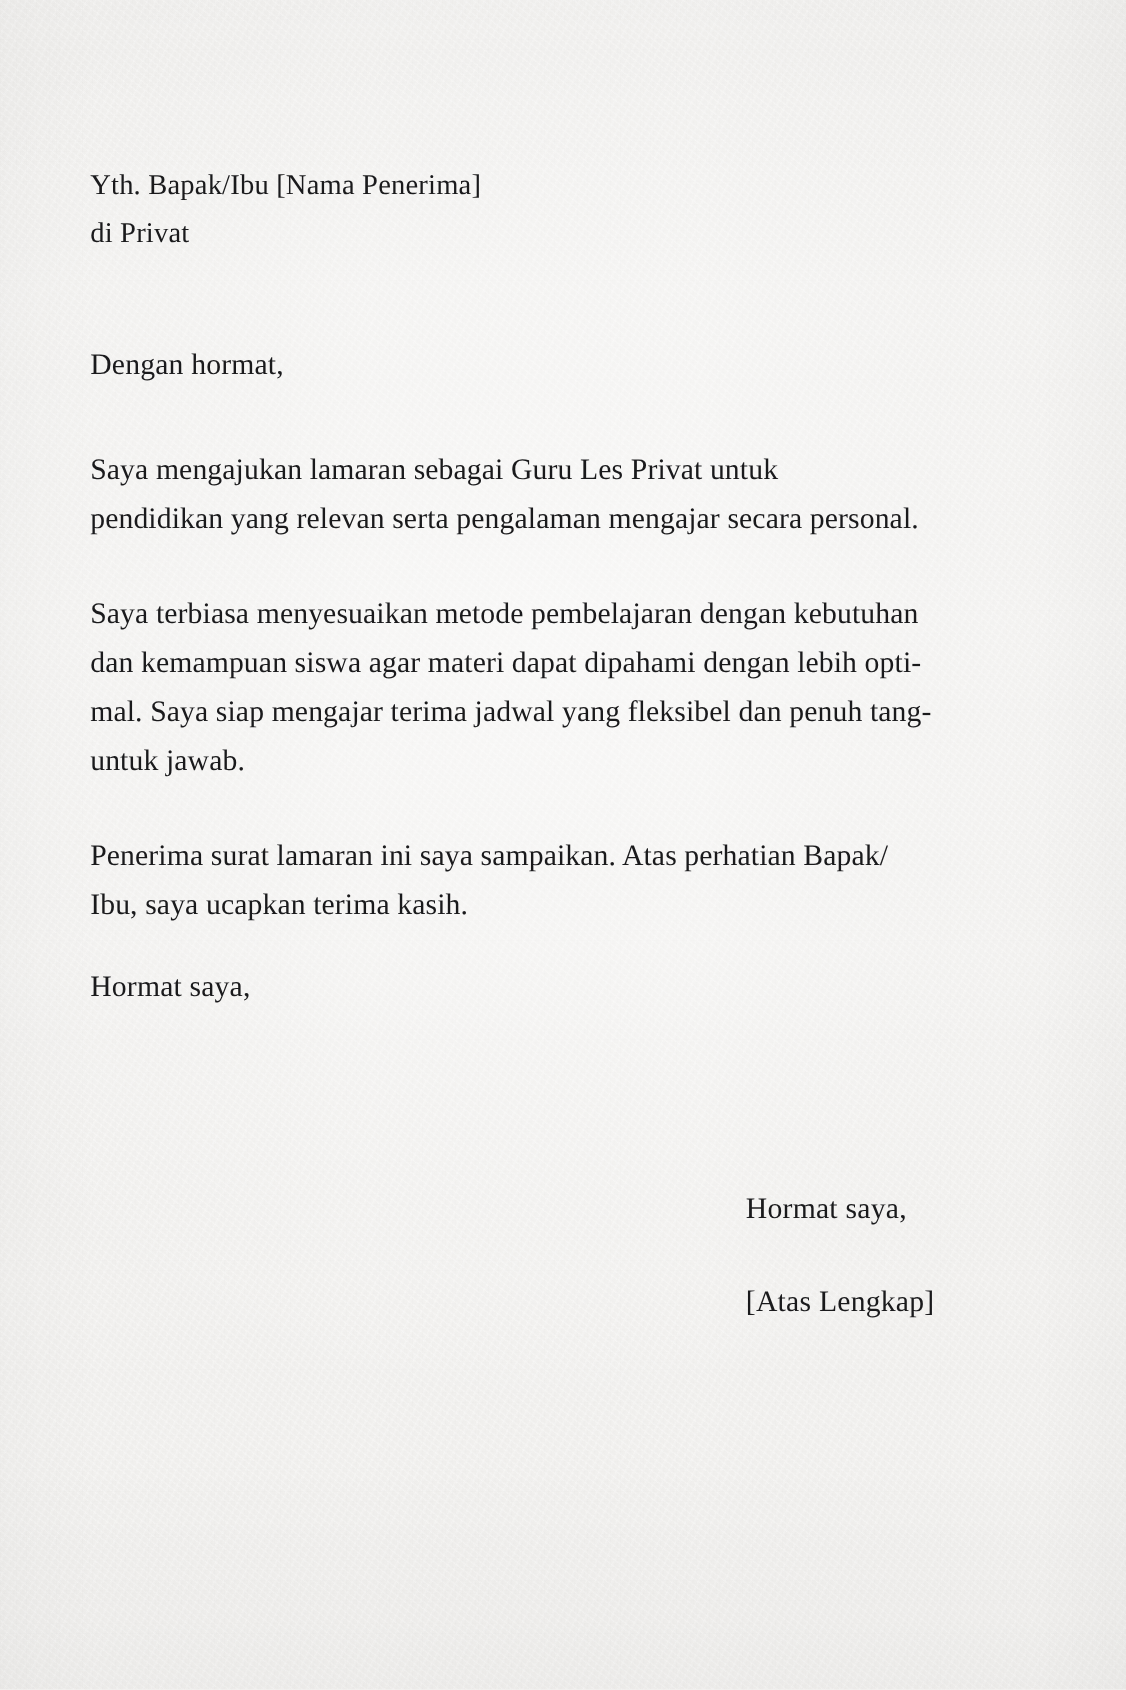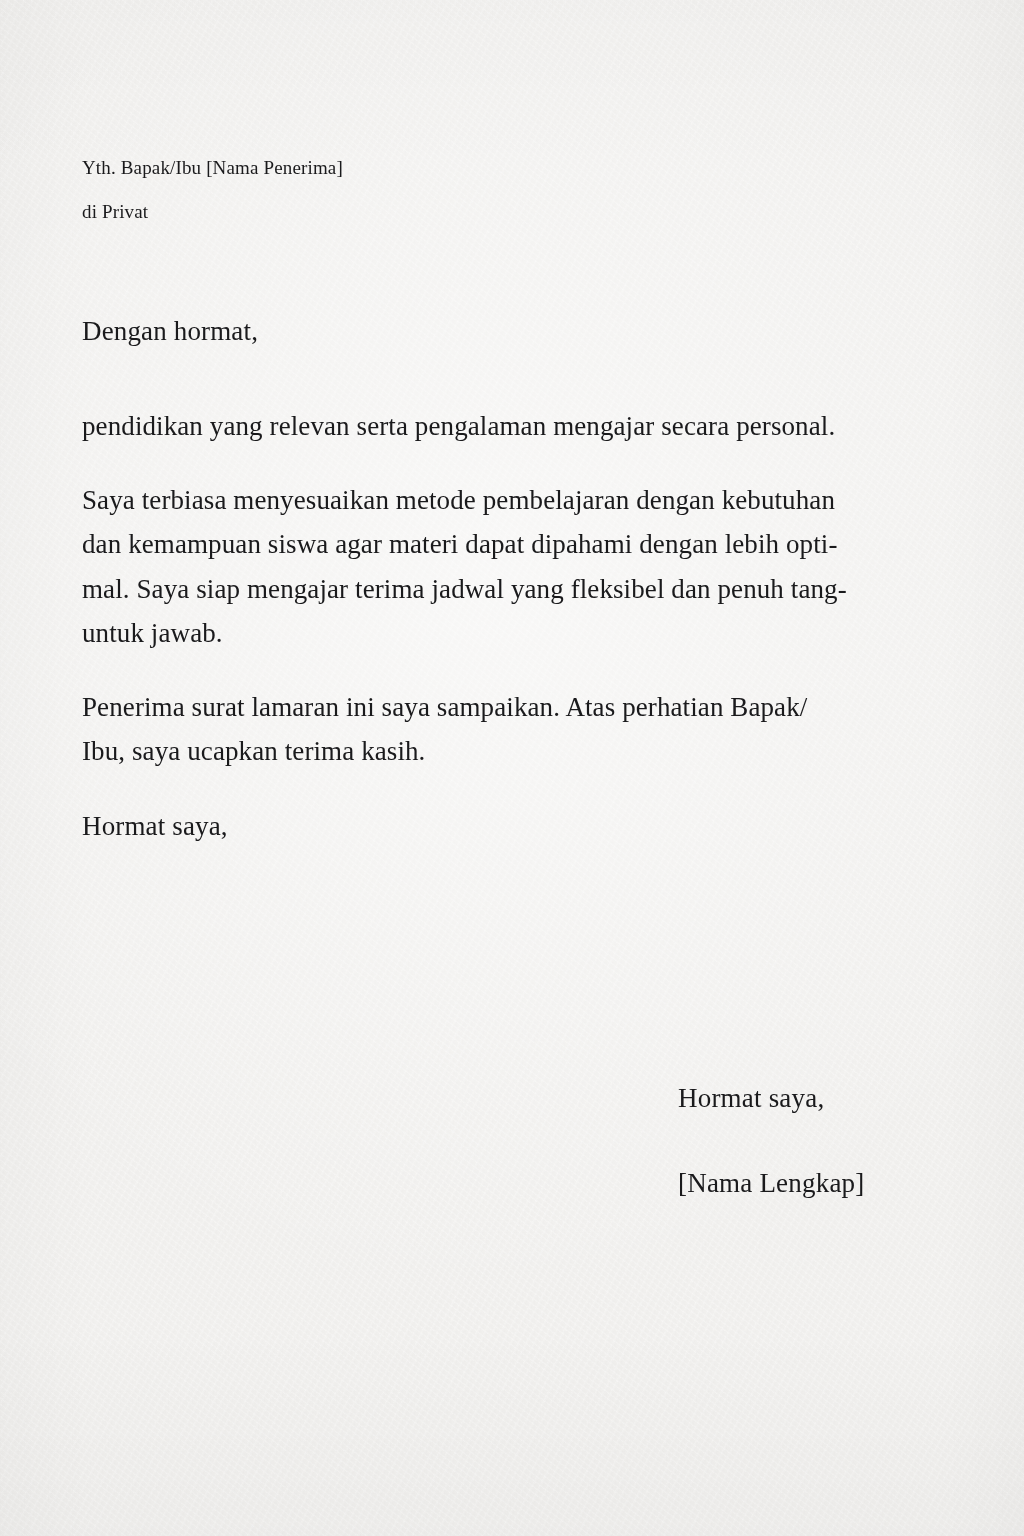--- a/index.html
+++ b/index.html
@@ -39,39 +39,39 @@
   }
 
   .letter {
     position: absolute;
     left: 82px;
     top: 146px;
     width: 890px;
   }
 
   .salutation-block {
-    font-size: 19px;
+    font-size: 26px;
     line-height: 44px;
     letter-spacing: 0.15px;
   }
 
   .greeting {
     font-size: 27px;
     line-height: 44px;
     margin-top: 75px;
     letter-spacing: 0.15px;
   }
 
   .para {
     font-size: 27px;
     line-height: 44.5px;
     letter-spacing: 0.1px;
   }
   .para-first { margin-top: 51px; }
-  .para-gap   { margin-top: 29px; }
+  .para-gap   { margin-top: 42px; }
 
   .closing-line {
     font-size: 27px;
     line-height: 44px;
     margin-top: 30px;
     letter-spacing: 0.15px;
   }
 
   .signature-block {
     position: absolute;
@@ -96,20 +96,21 @@
 <div class="letter">
 
   <div class="salutation-block">
     <span class="line">Yth. Bapak/Ibu [Nama Penerima]</span>
     <span class="line">di Privat</span>
   </div>
 
   <div class="greeting">Dengan hormat,</div>
 
   <div class="para para-first">
+    <span class="line">Saya mengajukan lamaran sebagai Guru Les Privat untuk</span>
     <span class="line">pendidikan yang relevan serta pengalaman mengajar secara personal.</span>
   </div>
 
   <div class="para para-gap">
     <span class="line">Saya terbiasa menyesuaikan metode pembelajaran dengan kebutuhan</span>
     <span class="line">dan kemampuan siswa agar materi dapat dipahami dengan lebih opti-</span>
     <span class="line">mal. Saya siap mengajar terima jadwal yang fleksibel dan penuh tang-</span>
     <span class="line">untuk jawab.</span>
   </div>
 
@@ -117,14 +118,14 @@
     <span class="line">Penerima surat lamaran ini saya sampaikan. Atas perhatian Bapak/</span>
     <span class="line">Ibu, saya ucapkan terima kasih.</span>
   </div>
 
   <div class="closing-line">Hormat saya,</div>
 
 </div>
 
 <div class="signature-block">
   <div>Hormat saya,</div>
-  <div class="signature-name">[Nama Lengkap]</div>
+  <div class="signature-name">[Atas Lengkap]</div>
 </div>
 
 </body></html>

